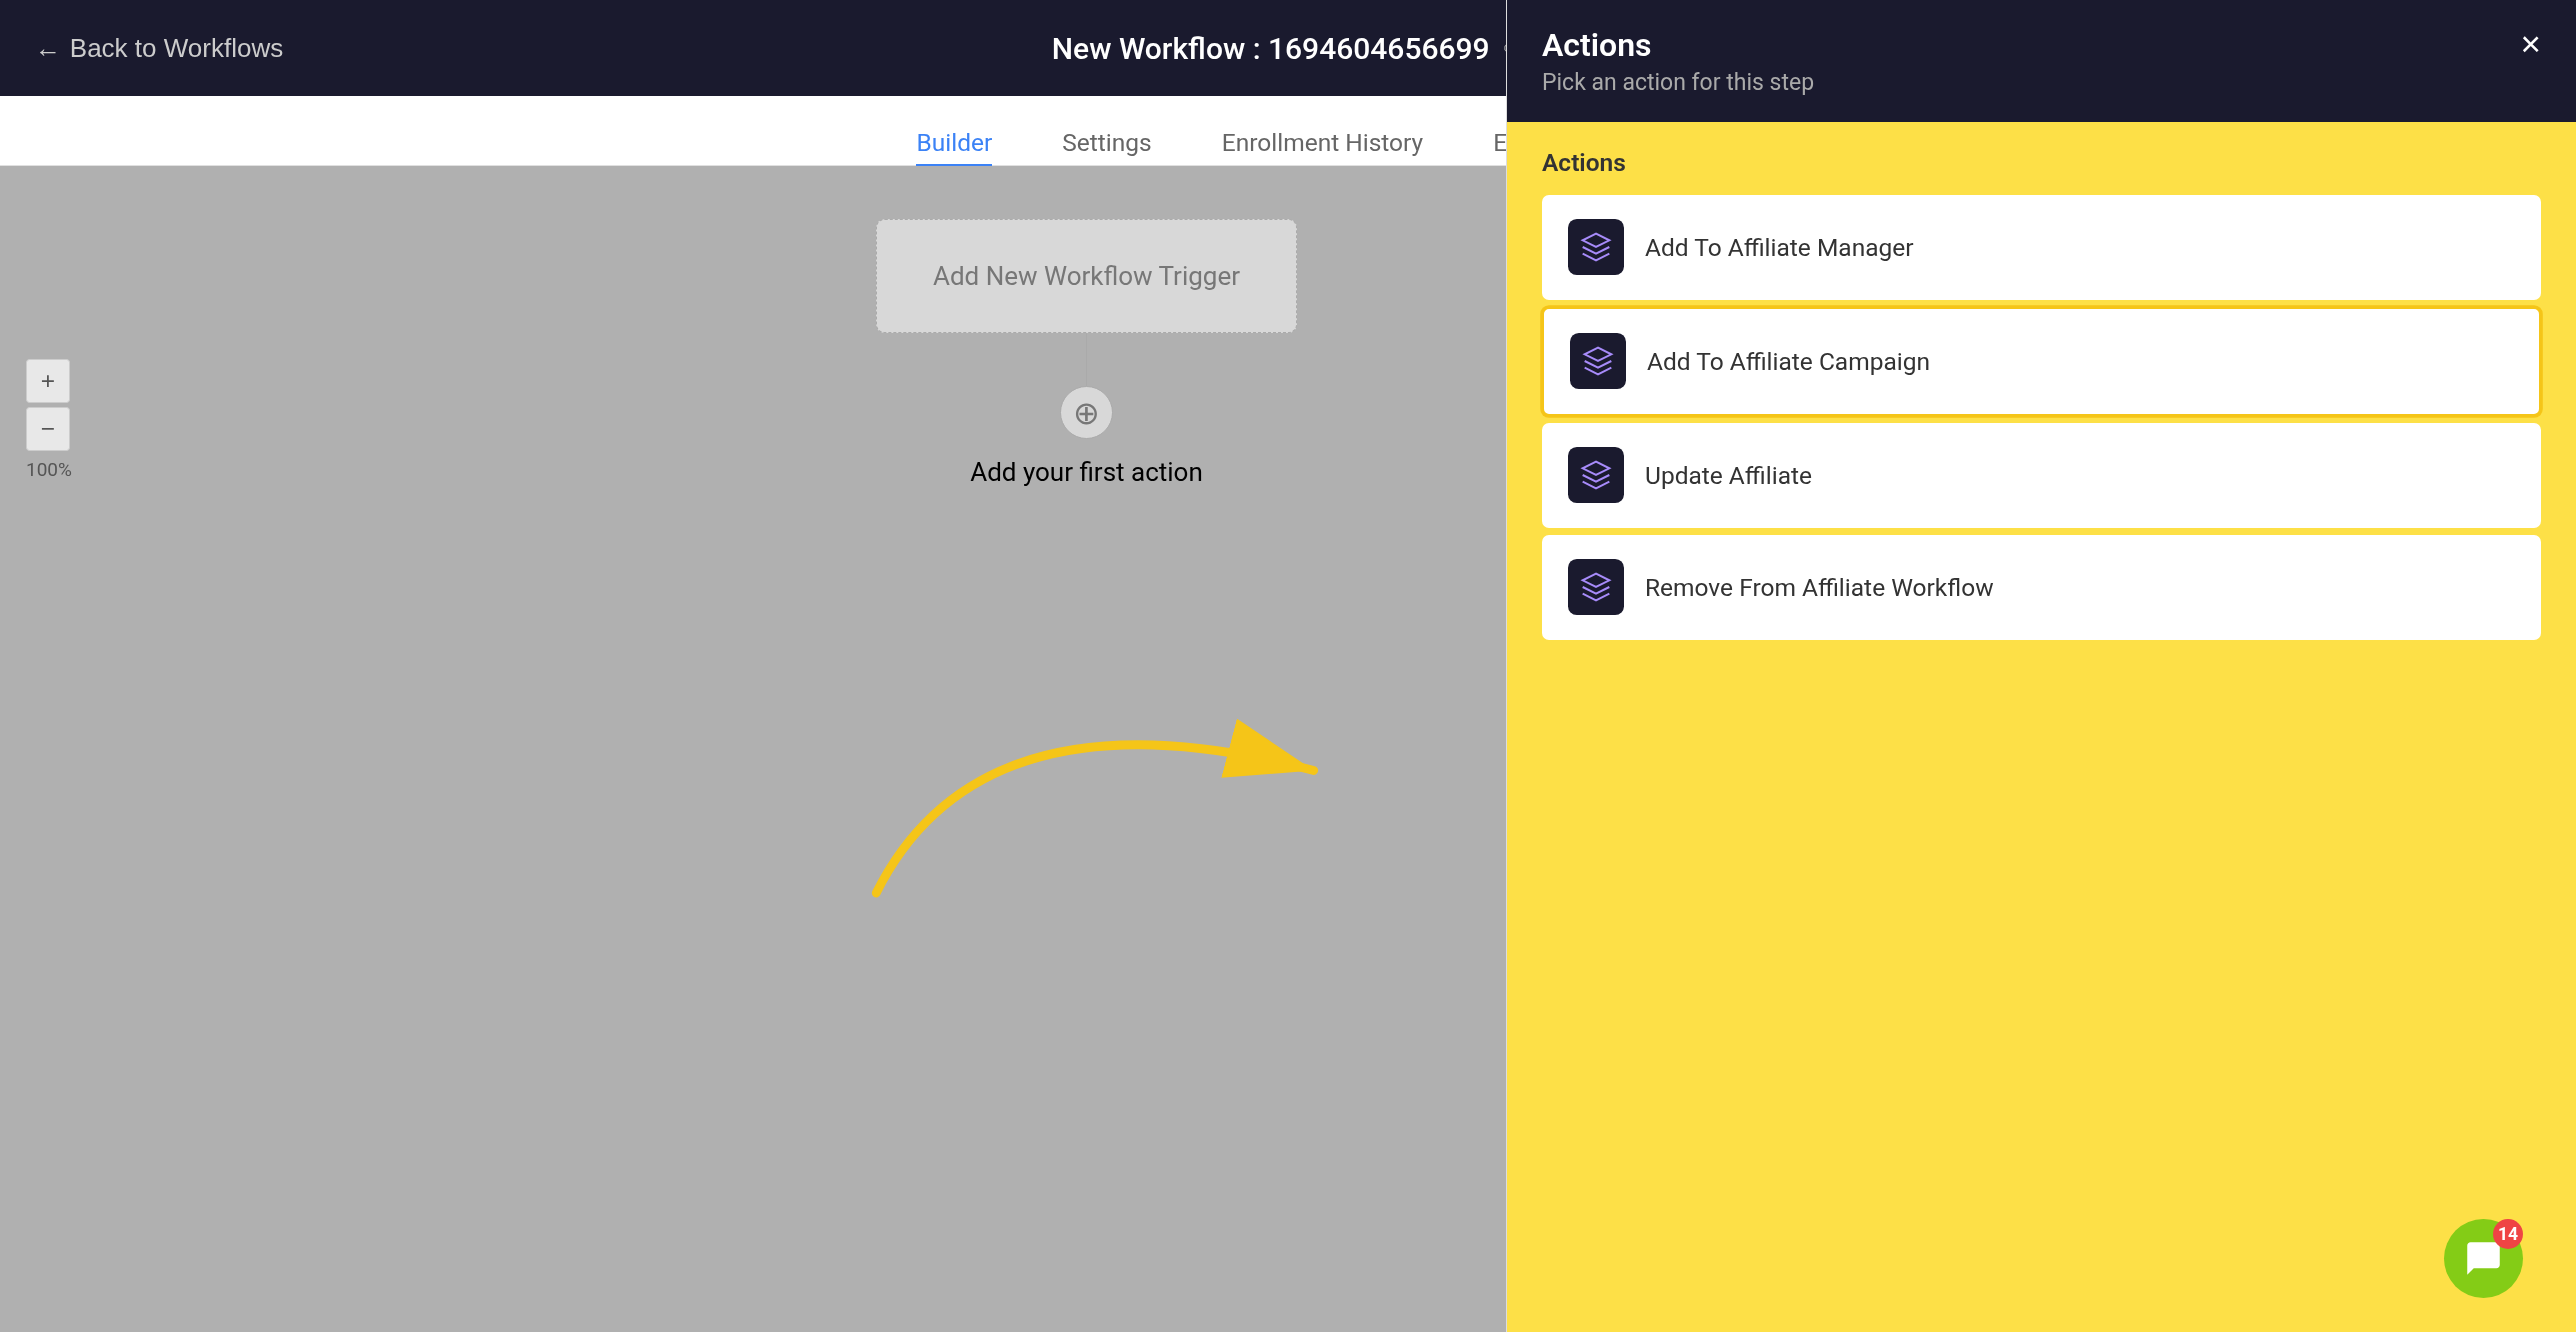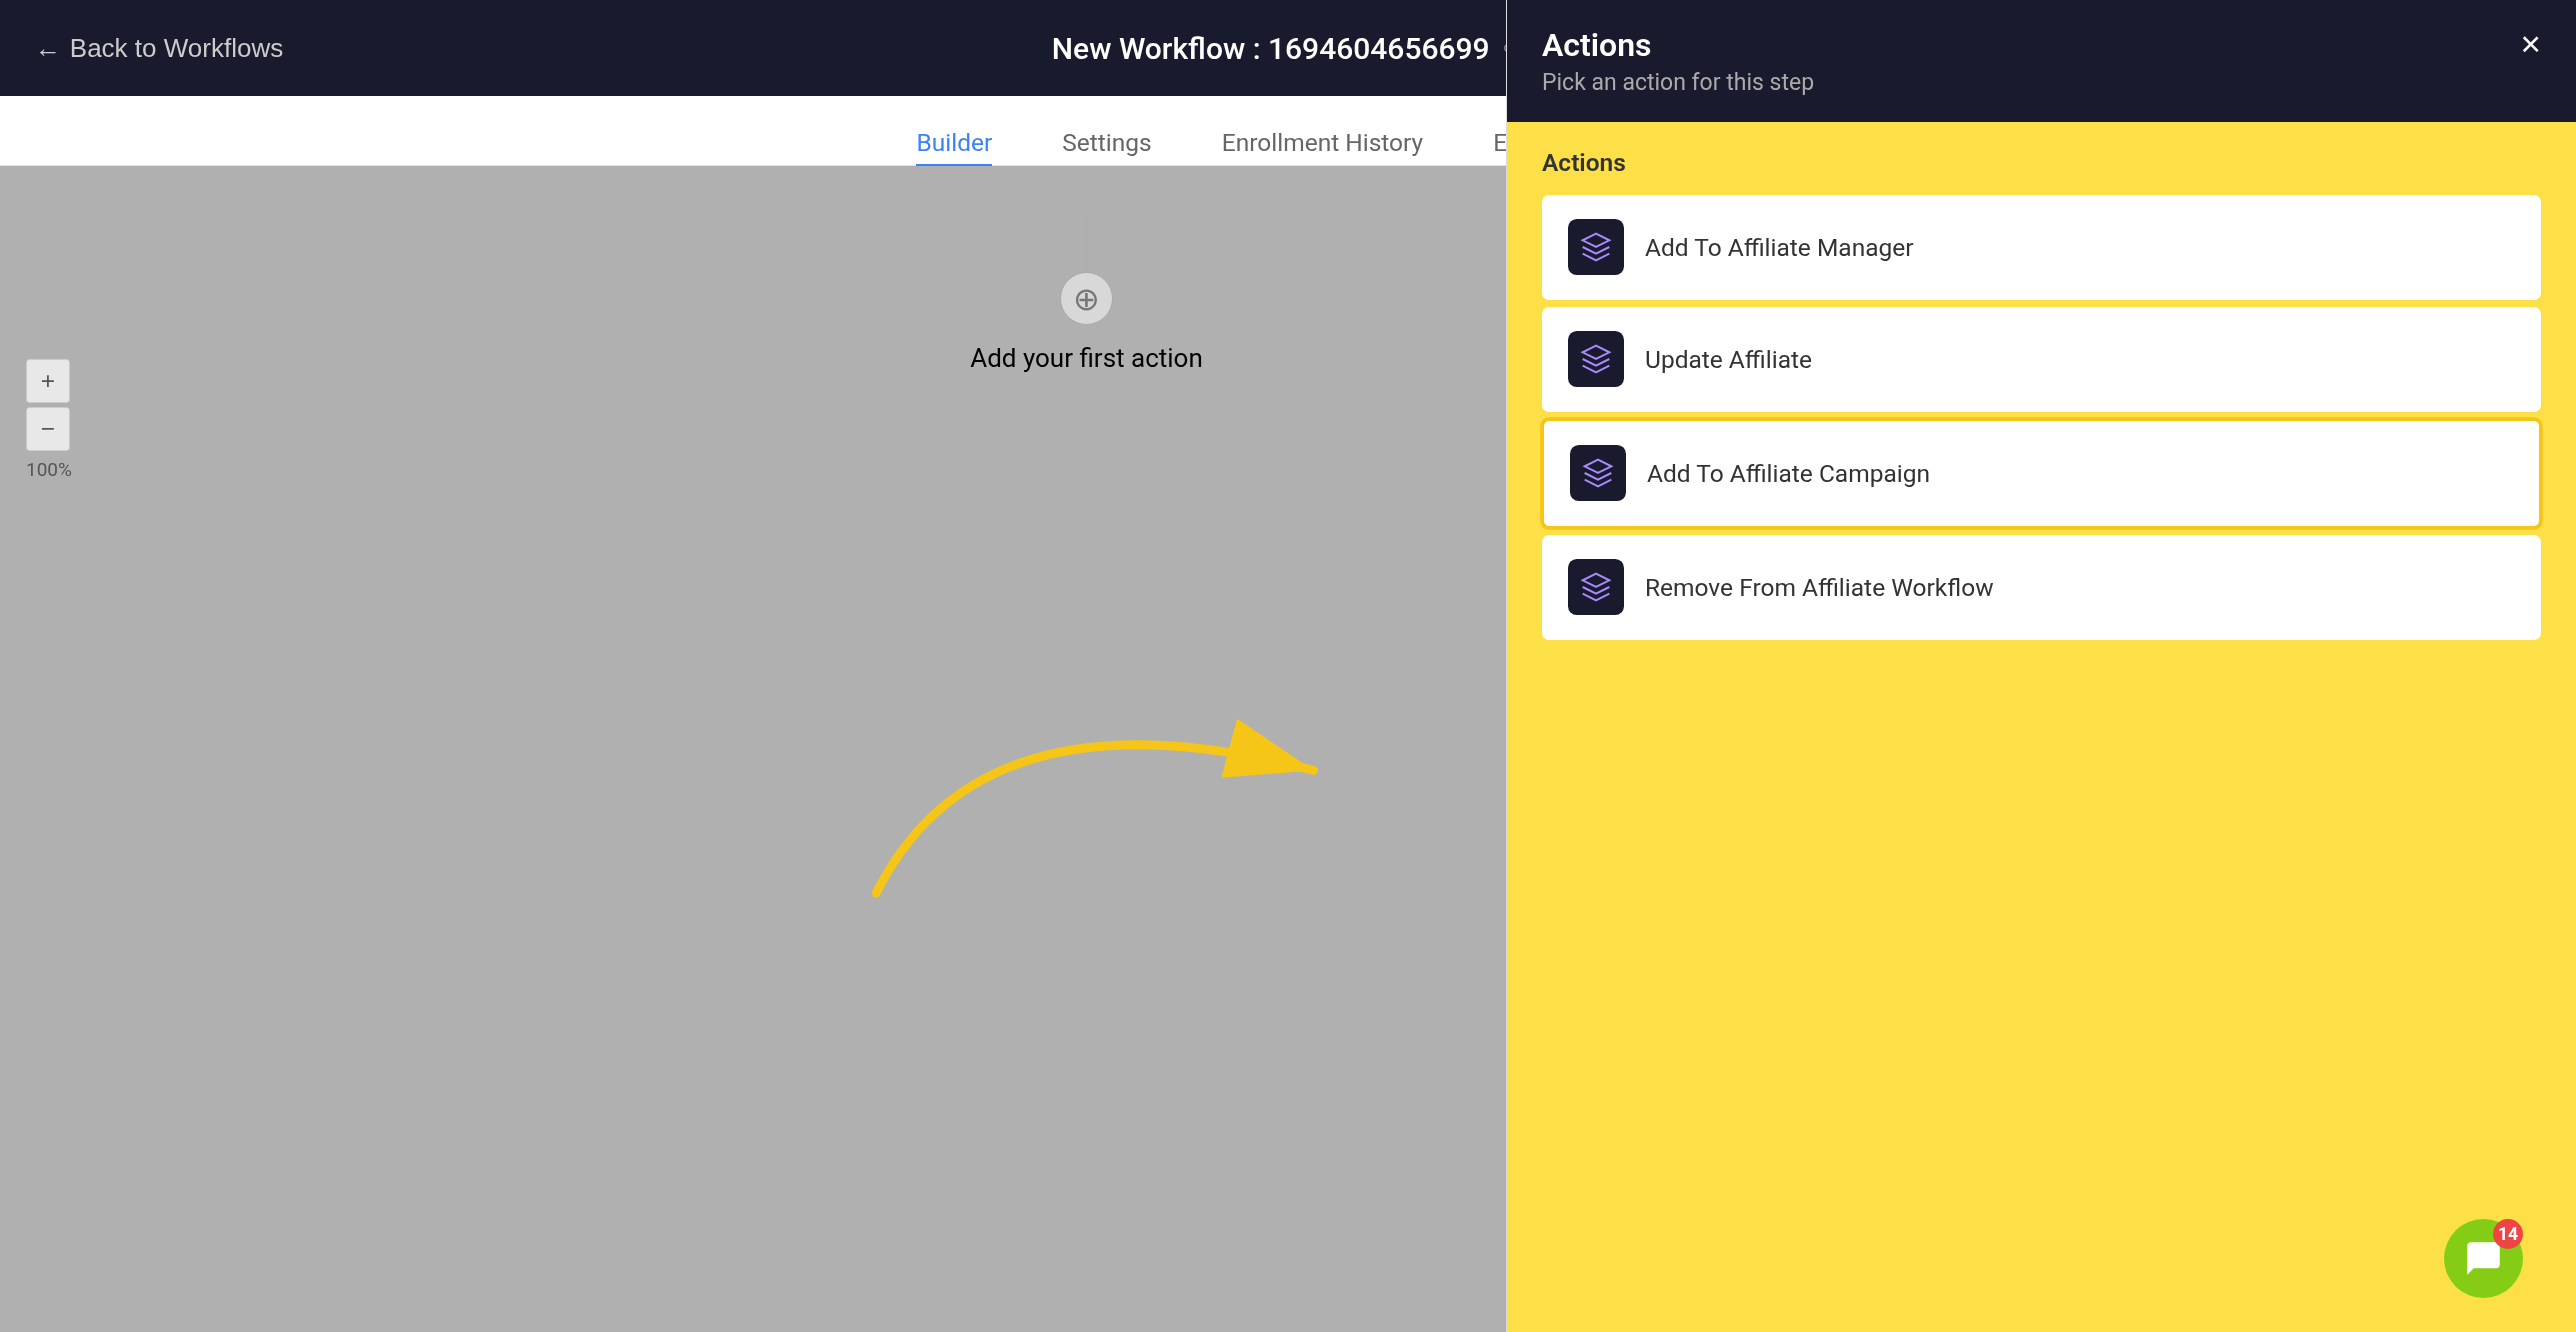--- a/index.html
+++ b/index.html
@@ -348,20 +348,23 @@
 </div>
 
 <div class="canvas">
 
   <div class="zoom-controls">
     <button class="zoom-btn">+</button>
     <button class="zoom-btn">−</button>
     <div class="zoom-label">100%</div>
   </div>
 
+  <div class="trigger-box">
+    <span>Add New Workflow Trigger</span>
+  </div>
 
   <div class="connector"></div>
 
   <div class="add-action-circle">
     <span>⊕</span>
   </div>
 
   <div class="add-action-label">Add your first action</div>
 </div>
 
@@ -382,42 +385,42 @@
       <div class="action-icon">
         <svg viewBox="0 0 24 24" fill="none" stroke="#a78bfa" stroke-width="1.5">
           <path d="M12 2L2 7l10 5 10-5-10-5z"></path>
           <path d="M2 17l10 5 10-5"></path>
           <path d="M2 12l10 5 10-5"></path>
         </svg>
       </div>
       <span class="action-label">Add To Affiliate Manager</span>
     </div>
 
+    <div class="action-item highlighted">
+      <div class="action-icon">
+        <svg viewBox="0 0 24 24" fill="none" stroke="#a78bfa" stroke-width="1.5">
+          <path d="M12 2L2 7l10 5 10-5-10-5z"></path>
+          <path d="M2 17l10 5 10-5"></path>
+          <path d="M2 12l10 5 10-5"></path>
+        </svg>
+      </div>
+      <span class="action-label">Add To Affiliate Campaign</span>
+    </div>
+
     <div class="action-item">
       <div class="action-icon">
         <svg viewBox="0 0 24 24" fill="none" stroke="#a78bfa" stroke-width="1.5">
           <path d="M12 2L2 7l10 5 10-5-10-5z"></path>
           <path d="M2 17l10 5 10-5"></path>
           <path d="M2 12l10 5 10-5"></path>
         </svg>
       </div>
       <span class="action-label">Update Affiliate</span>
     </div>
 
-    <div class="action-item highlighted">
-      <div class="action-icon">
-        <svg viewBox="0 0 24 24" fill="none" stroke="#a78bfa" stroke-width="1.5">
-          <path d="M12 2L2 7l10 5 10-5-10-5z"></path>
-          <path d="M2 17l10 5 10-5"></path>
-          <path d="M2 12l10 5 10-5"></path>
-        </svg>
-      </div>
-      <span class="action-label">Add To Affiliate Campaign</span>
-    </div>
-
     <div class="action-item">
       <div class="action-icon">
         <svg viewBox="0 0 24 24" fill="none" stroke="#a78bfa" stroke-width="1.5">
           <path d="M12 2L2 7l10 5 10-5-10-5z"></path>
           <path d="M2 17l10 5 10-5"></path>
           <path d="M2 12l10 5 10-5"></path>
         </svg>
       </div>
       <span class="action-label">Remove From Affiliate Workflow</span>
     </div>

